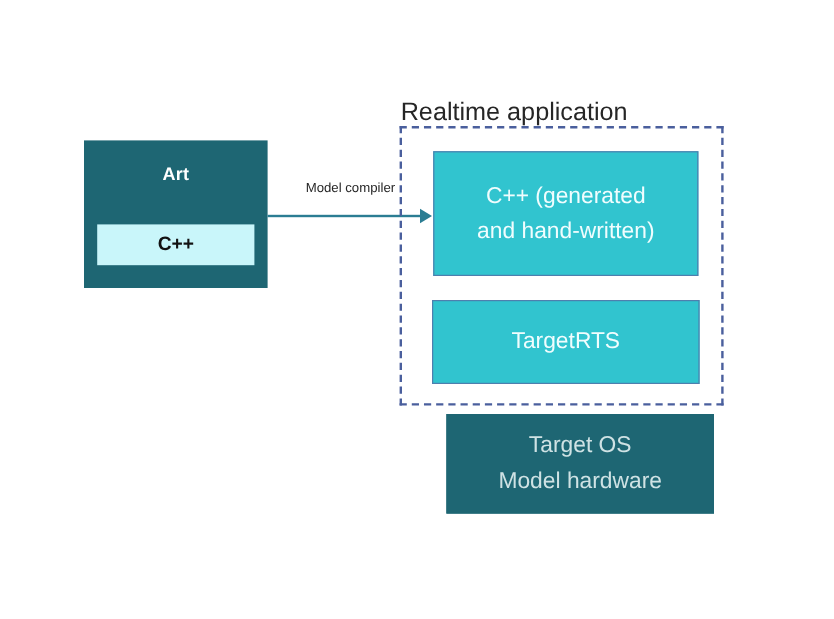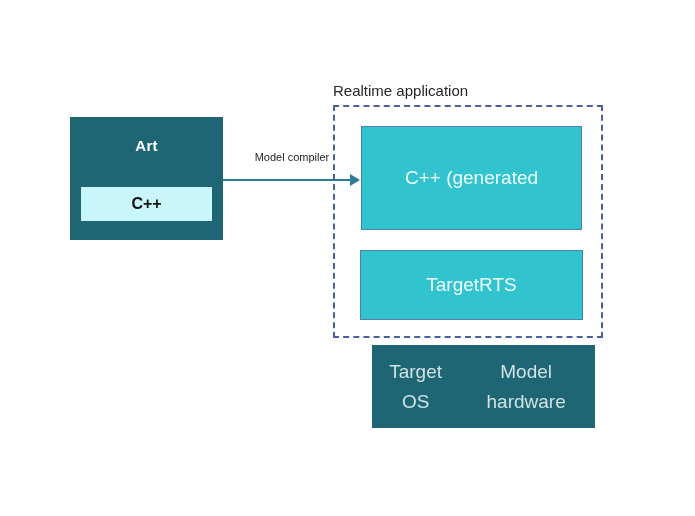--- a/index.html
+++ b/index.html
@@ -84,38 +84,38 @@
     color: var(--label-text);
     font-size: 11px;
     white-space: nowrap;
   }
 
   
   .group-title {
     position: absolute;
     left: 333px; top: 82px;
     width: 190px;
-    text-align: left;
+    text-align: right;
     color: var(--label-text);
-    font-size: 15px;
+    font-size: 21px;
     white-space: nowrap;
   }
   .dashed-box {
     position: absolute;
     left: 333px; top: 105px;
     width: 270px; height: 233px;
     border: 2px dashed var(--dashed-border);
   }
 
   .stack-box {
     position: absolute;
     background: var(--cyan);
     border: 1px solid var(--cyan-border);
     display: flex;
-    flex-direction: row;
+    flex-direction: column;
     align-items: center;
     justify-content: center;
     color: var(--box-text);
     font-size: 19px;
     line-height: 1.55;
     text-align: center;
   }
   .box-generated {
     left: 361px; top: 126px;
     width: 221px; height: 104px;
@@ -145,20 +145,21 @@
 
   <div class="arrow-label">Model compiler</div>
   <div class="arrow-line"></div>
   <div class="arrow-head"></div>
 
   <div class="group-title">Realtime application</div>
   <div class="dashed-box"></div>
 
   <div class="stack-box box-generated">
     <div>C++ (generated</div>
+    <div>and hand-written)</div>
   </div>
 
   <div class="stack-box box-targetrts">
     <div>TargetRTS</div>
   </div>
 
   <div class="stack-box box-target-os">
     <div>Target OS</div>
     <div>Model hardware</div>
   </div>

